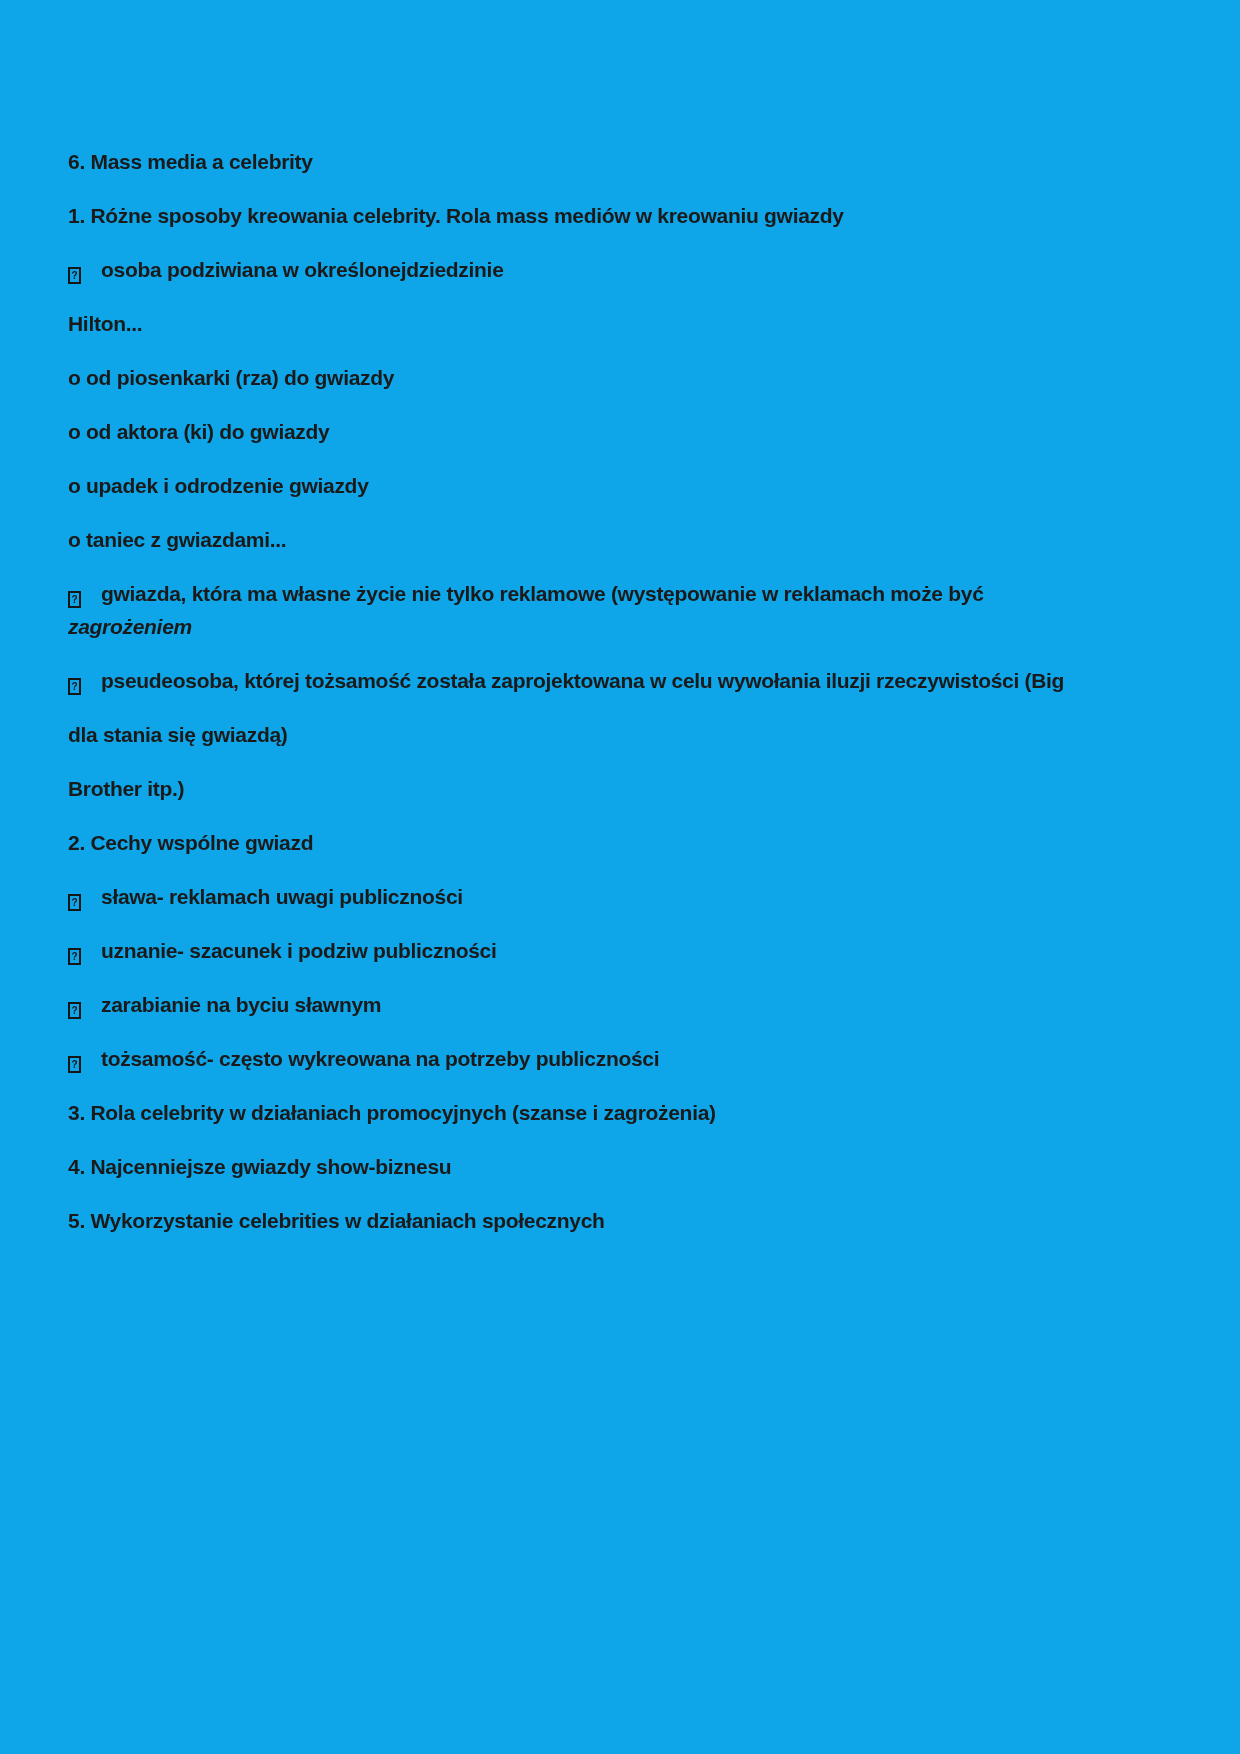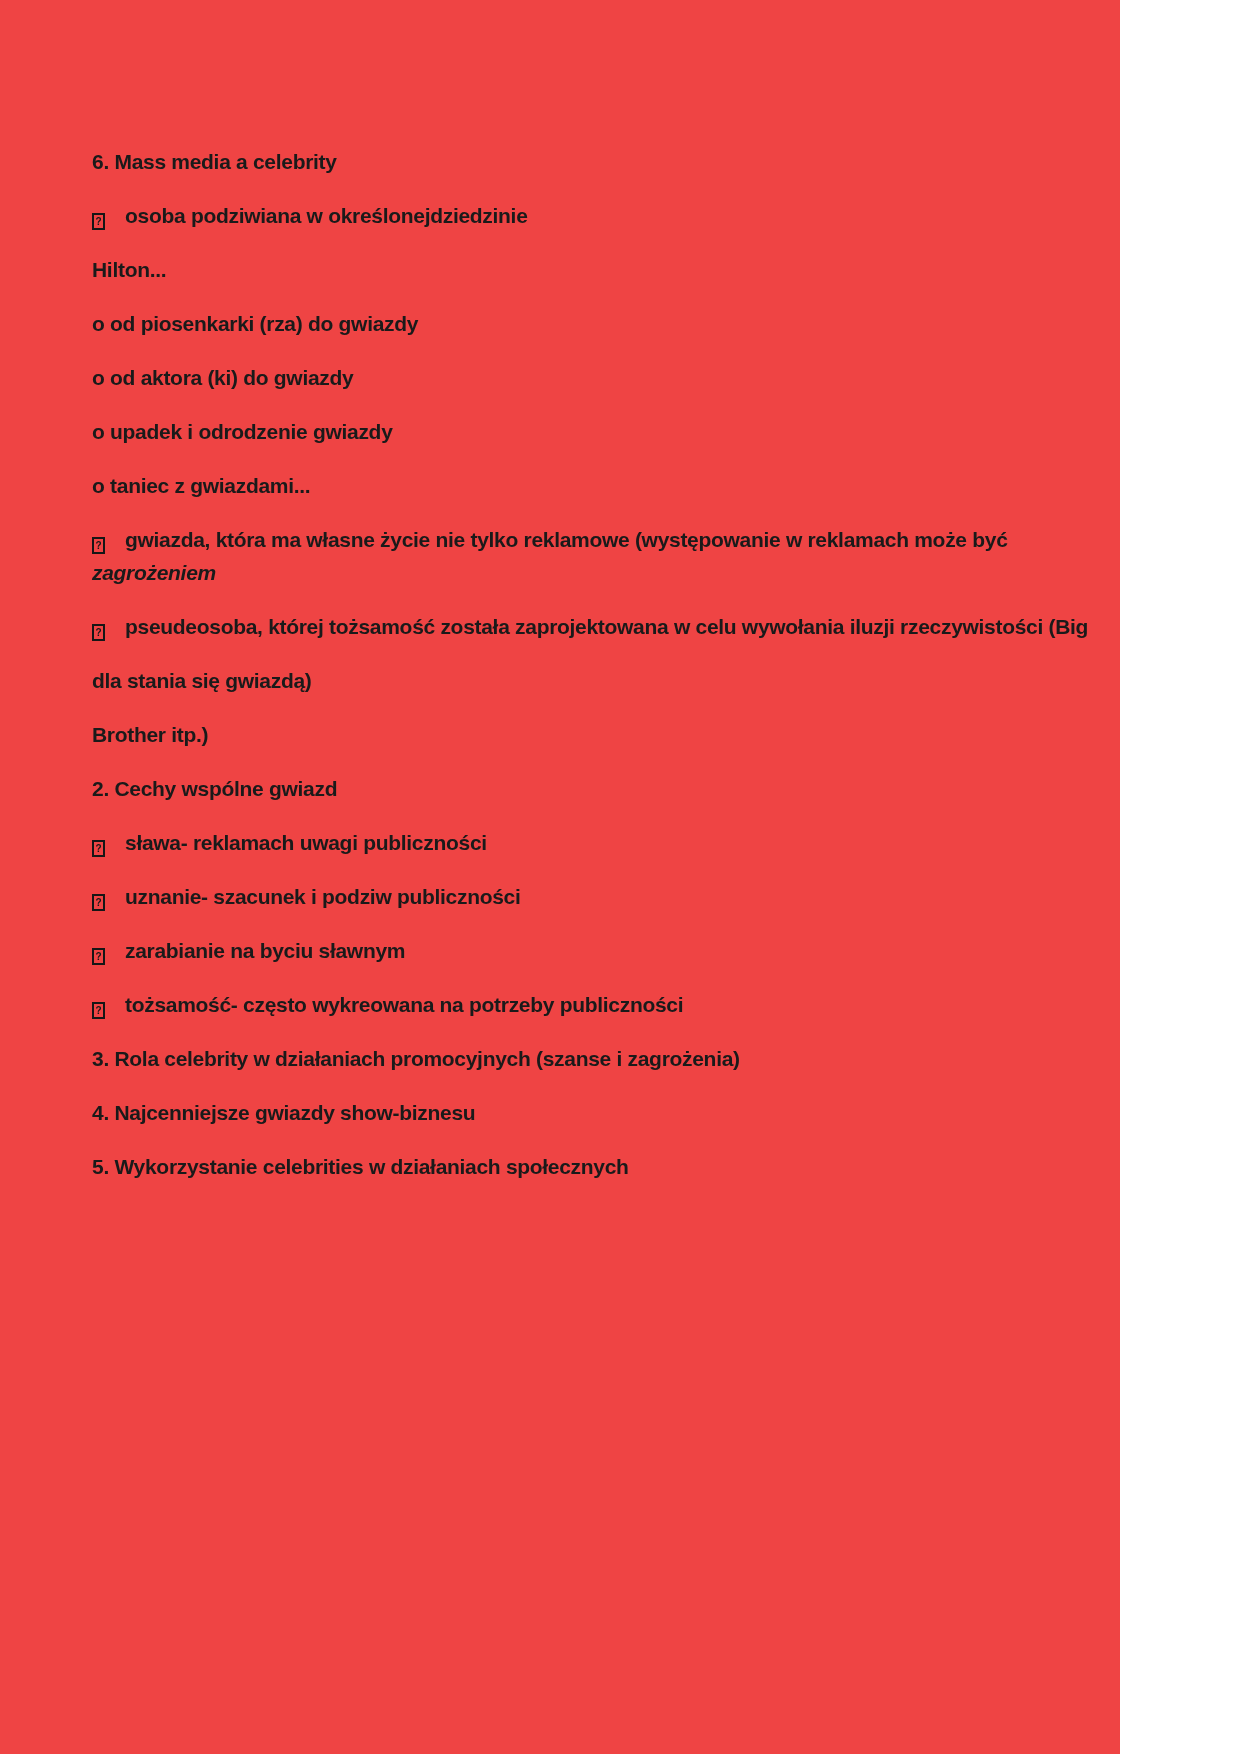--- a/index.html
+++ b/index.html
@@ -8,24 +8,24 @@
     background: #ffffff;
   }
   body {
     width: 1240px;
     height: 1754px;
     overflow: hidden;
     font-family: "Liberation Sans", sans-serif;
   }
   .doc-page {
     box-sizing: border-box;
-    width: 1120px;
+    width: 1240px;
     height: 1754px;
-    padding: 145px 40px 0 92px;
-    background: #ef4444;
+    padding: 145px 40px 0 68px;
+    background: #0ea5e9;
     color: #1a1a1a;
   }
   p.line {
     margin: 0 0 21px 0;
     font-size: 21px;
     line-height: 33px;
     font-weight: 700;
     letter-spacing: -0.3px;
     white-space: nowrap;
     color: #1a1a1a;
@@ -52,20 +52,21 @@
     vertical-align: -2px;
     color: #161616;
   }
 </style>
 </head>
 <body>
 
 <div class="doc-page">
   <div>
       <p class="line"><span class="seg">6. Mass media a celebrity</span></p>
+      <p class="line"><span class="seg">1. Różne sposoby kreowania celebrity. Rola mass mediów w kreowaniu gwiazdy</span></p>
       <p class="line"><span class="tofu">?</span><span class="seg">osoba podziwiana w określonejdziedzinie</span></p>
       <p class="line"><span class="seg">Hilton...</span></p>
       <p class="line"><span class="seg">o od piosenkarki (rza) do gwiazdy</span></p>
       <p class="line"><span class="seg">o od aktora (ki) do gwiazdy</span></p>
       <p class="line"><span class="seg">o upadek i odrodzenie gwiazdy</span></p>
       <p class="line"><span class="seg">o taniec z gwiazdami...</span></p>
       <p class="line"><span class="tofu">?</span><span class="seg">gwiazda, która ma własne życie nie tylko reklamowe (występowanie w reklamach może być</span><span class="seg-block">zagrożeniem</span></p>
       <p class="line"><span class="tofu">?</span><span class="seg">pseudeosoba, której tożsamość została zaprojektowana w celu wywołania iluzji rzeczywistości (Big</span></p>
       <p class="line"><span class="seg">dla stania się gwiazdą)</span></p>
       <p class="line"><span class="seg">Brother itp.)</span></p>

